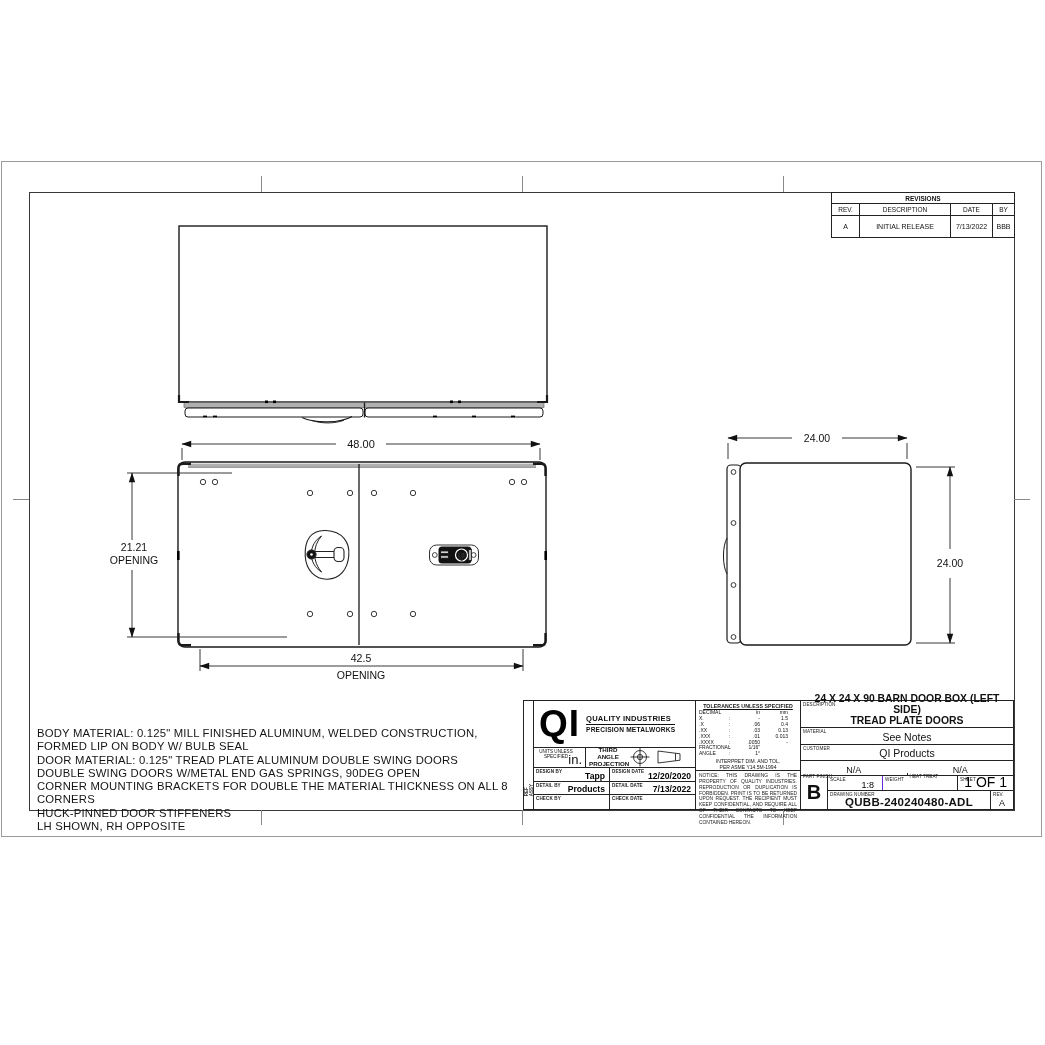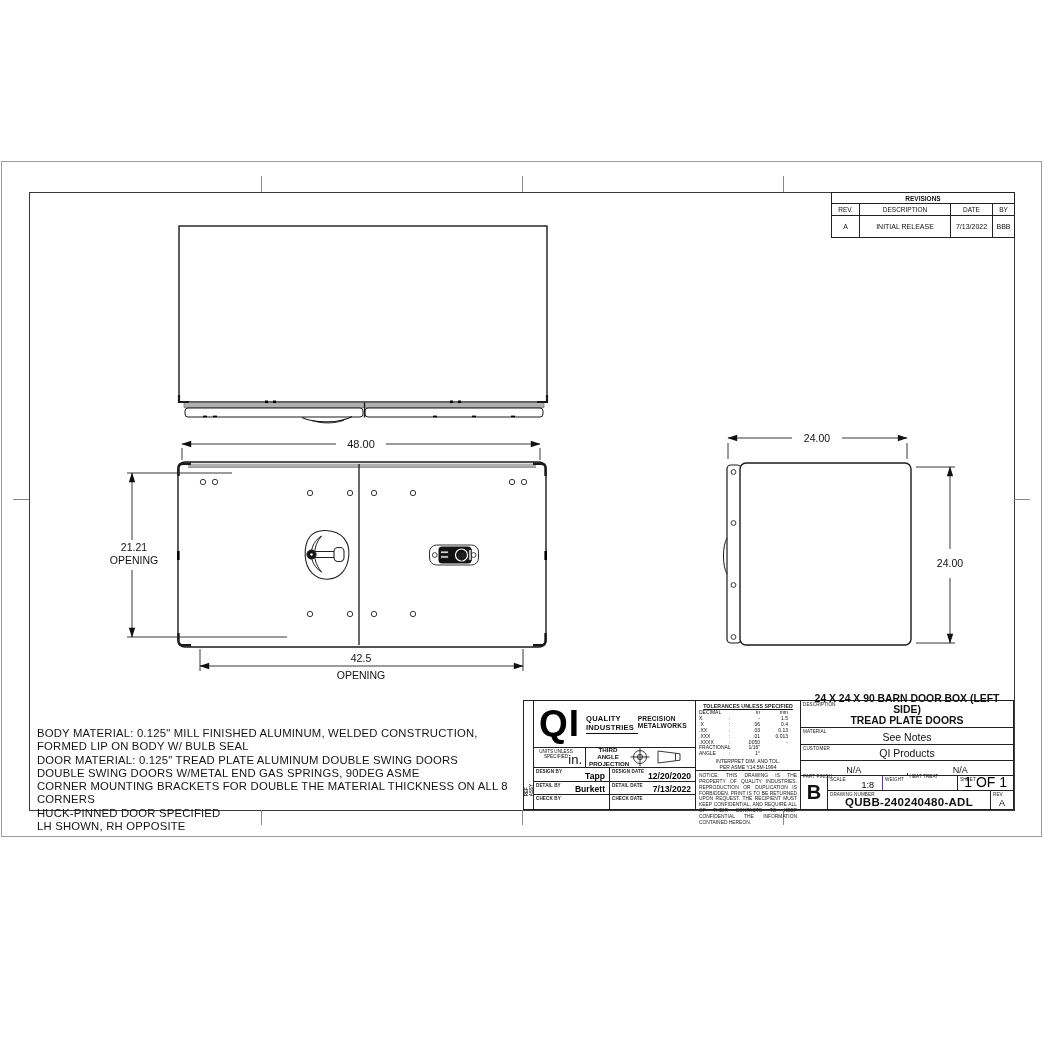--- a/index.html
+++ b/index.html
@@ -23,21 +23,21 @@
   
   .tb{left:523px;top:700px;width:491px;height:110px;border:1.5px solid #222;box-sizing:border-box;display:flex;background:#fff;}
   .tb *{box-sizing:border-box;}
   .tb .lab{font-size:4.6px;color:#222;position:absolute;top:1px;left:2px;letter-spacing:.1px;}
   .cell{position:relative;}
   .col-ref{width:10px;border-right:1px solid #222;position:relative;}
   .refassy{position:absolute;left:-1px;bottom:14px;transform:rotate(-90deg);transform-origin:center;font-size:4.5px;line-height:5px;font-weight:bold;color:#333;}
   .col-logo{width:162px;border-right:1px solid #222;display:flex;flex-direction:column;}
   .logo-row{height:48px;border-bottom:1px solid #222;display:flex;align-items:center;padding:2px 3px;}
   .logo-mark{font-size:37px;font-weight:bold;letter-spacing:1px;color:#000;line-height:40px;margin:0 4px 0 2px;}
-  .logo-lines{display:flex;flex-direction:row;margin-left:2px;}
+  .logo-lines{display:flex;flex-direction:column;margin-left:2px;}
   .logo-l1{font-size:7.6px;font-weight:bold;border-bottom:1px solid #111;padding-bottom:1px;letter-spacing:.2px;}
   .logo-l2{font-size:6.6px;font-weight:bold;letter-spacing:.2px;margin-top:1px;}
   .units-row{height:20px;border-bottom:1px solid #222;display:flex;text-align:center;}
   .units-cell{width:52px;border-right:1px solid #222;position:relative;}
   .units-lab{font-size:4.6px;position:absolute;top:1px;left:2px;width:40px;line-height:5px;}
   .units-val{position:absolute;right:3px;bottom:0px;font-size:13px;}
   .proj-cell{flex:1;display:flex;align-items:center;padding-left:3px;}
   .proj-lab{font-size:6.2px;font-weight:bold;width:38px;line-height:6.8px;}
   .by-row{height:14px;border-bottom:1px solid #222;display:flex;font-weight:bold;}
   .by-row:last-child{border-bottom:none;}
@@ -245,23 +245,23 @@
       <path d="M950,578 V643" marker-end="url(#arr)"></path>
       <text x="950" y="567" font-size="10.5" fill="#111" text-anchor="middle" stroke="none">24.00</text>
     </g>
   </g>
 </svg>
 
 <div class="abs notes">
   <div>BODY MATERIAL: 0.125" MILL FINISHED ALUMINUM, WELDED CONSTRUCTION,</div>
   <div>FORMED LIP ON BODY W/ BULB SEAL</div>
   <div>DOOR MATERIAL: 0.125" TREAD PLATE ALUMINUM DOUBLE SWING DOORS</div>
-  <div>DOUBLE SWING DOORS W/METAL END GAS SPRINGS, 90DEG ASME</div>
+  <div>DOUBLE SWING DOORS W/METAL END GAS SPRINGS, 90DEG OPEN</div>
   <div>CORNER MOUNTING BRACKETS FOR DOUBLE THE MATERIAL THICKNESS ON ALL 8 CORNERS</div>
-  <div>HUCK-PINNED DOOR SPECIFIED</div>
+  <div>HUCK-PINNED DOOR STIFFENERS</div>
   <div>LH SHOWN, RH OPPOSITE</div>
 </div>
 
 <div class="abs tb">
 
   <div class="col-ref">
     <div class="refassy">
       <span>REF</span>
       <span style="display:block;">ASSY</span>
     </div>
@@ -300,21 +300,21 @@
         <div class="tb-val">Tapp</div>
       </div>
       <div class="date-cell cell">
         <div class="lab">DESIGN DATE</div>
         <div class="tb-val">12/20/2020</div>
       </div>
     </div>
     <div class="by-row">
       <div class="by-cell cell">
         <div class="lab">DETAIL BY</div>
-        <div class="tb-val">Burkett</div>
+        <div class="tb-val">Products</div>
       </div>
       <div class="date-cell cell">
         <div class="lab">DETAIL DATE</div>
         <div class="tb-val">7/13/2022</div>
       </div>
     </div>
     <div class="by-row">
       <div class="by-cell cell">
         <div class="lab">CHECK BY</div>
         <div class="tb-val"></div>

